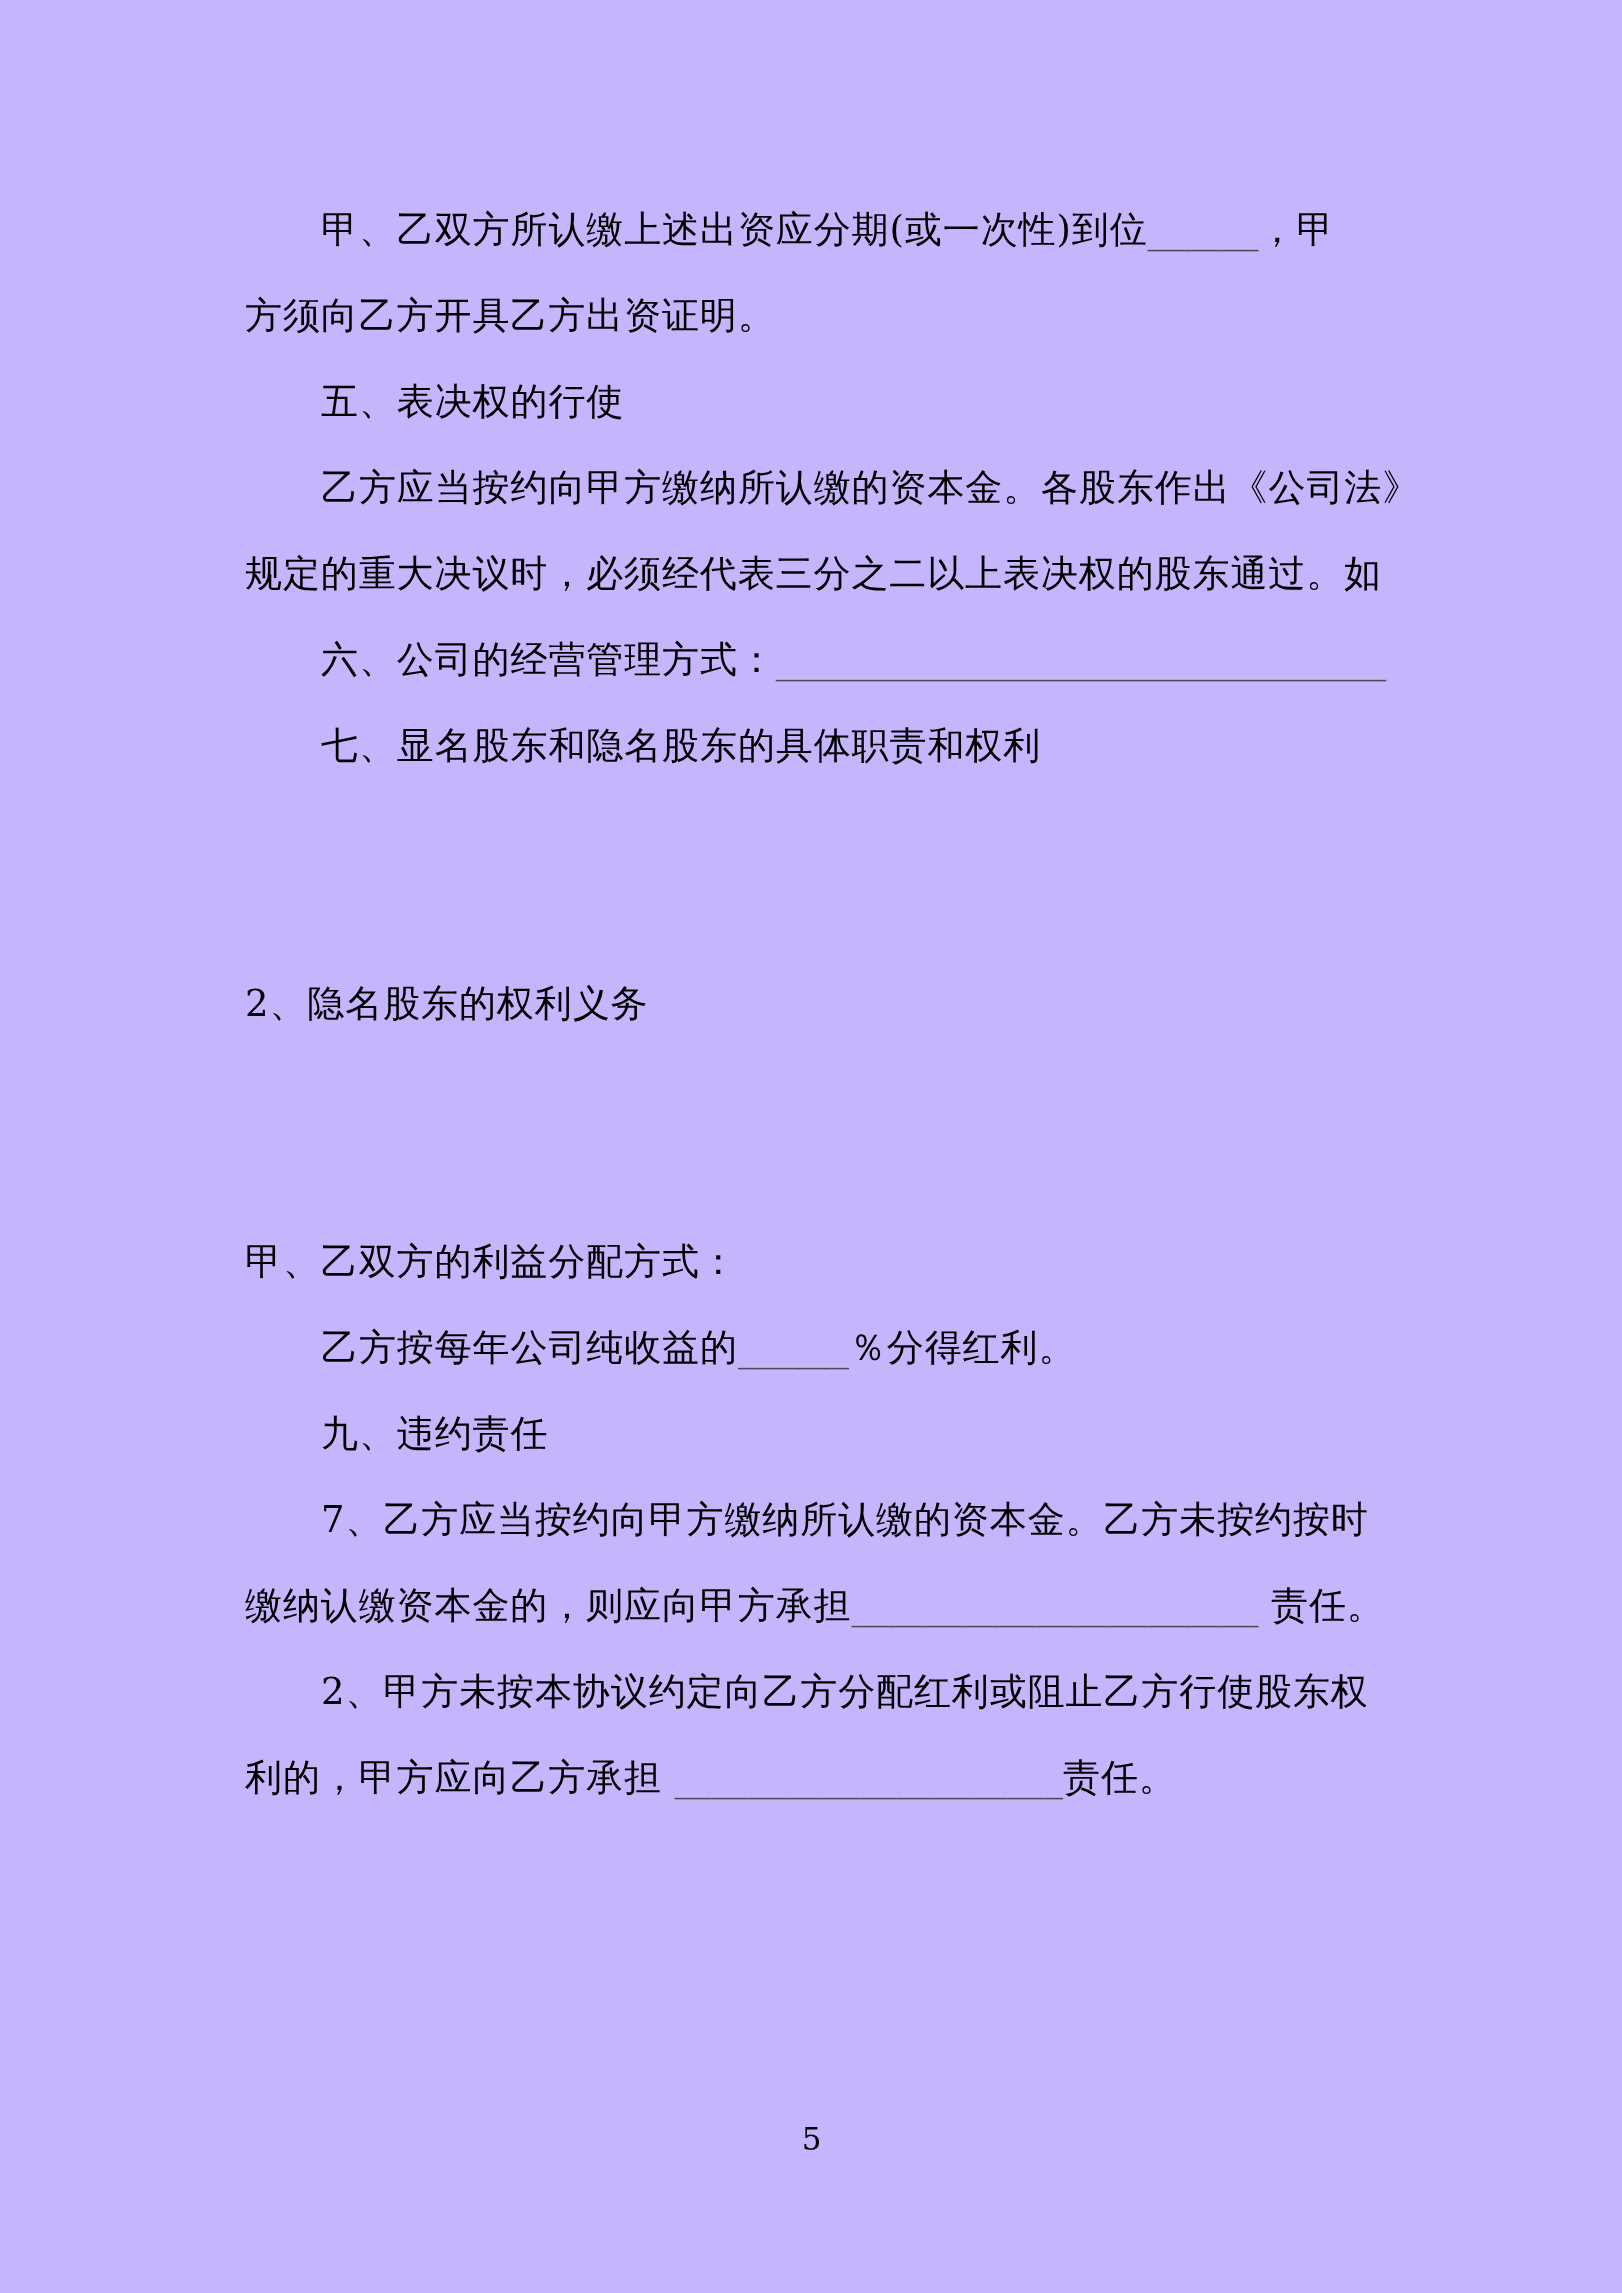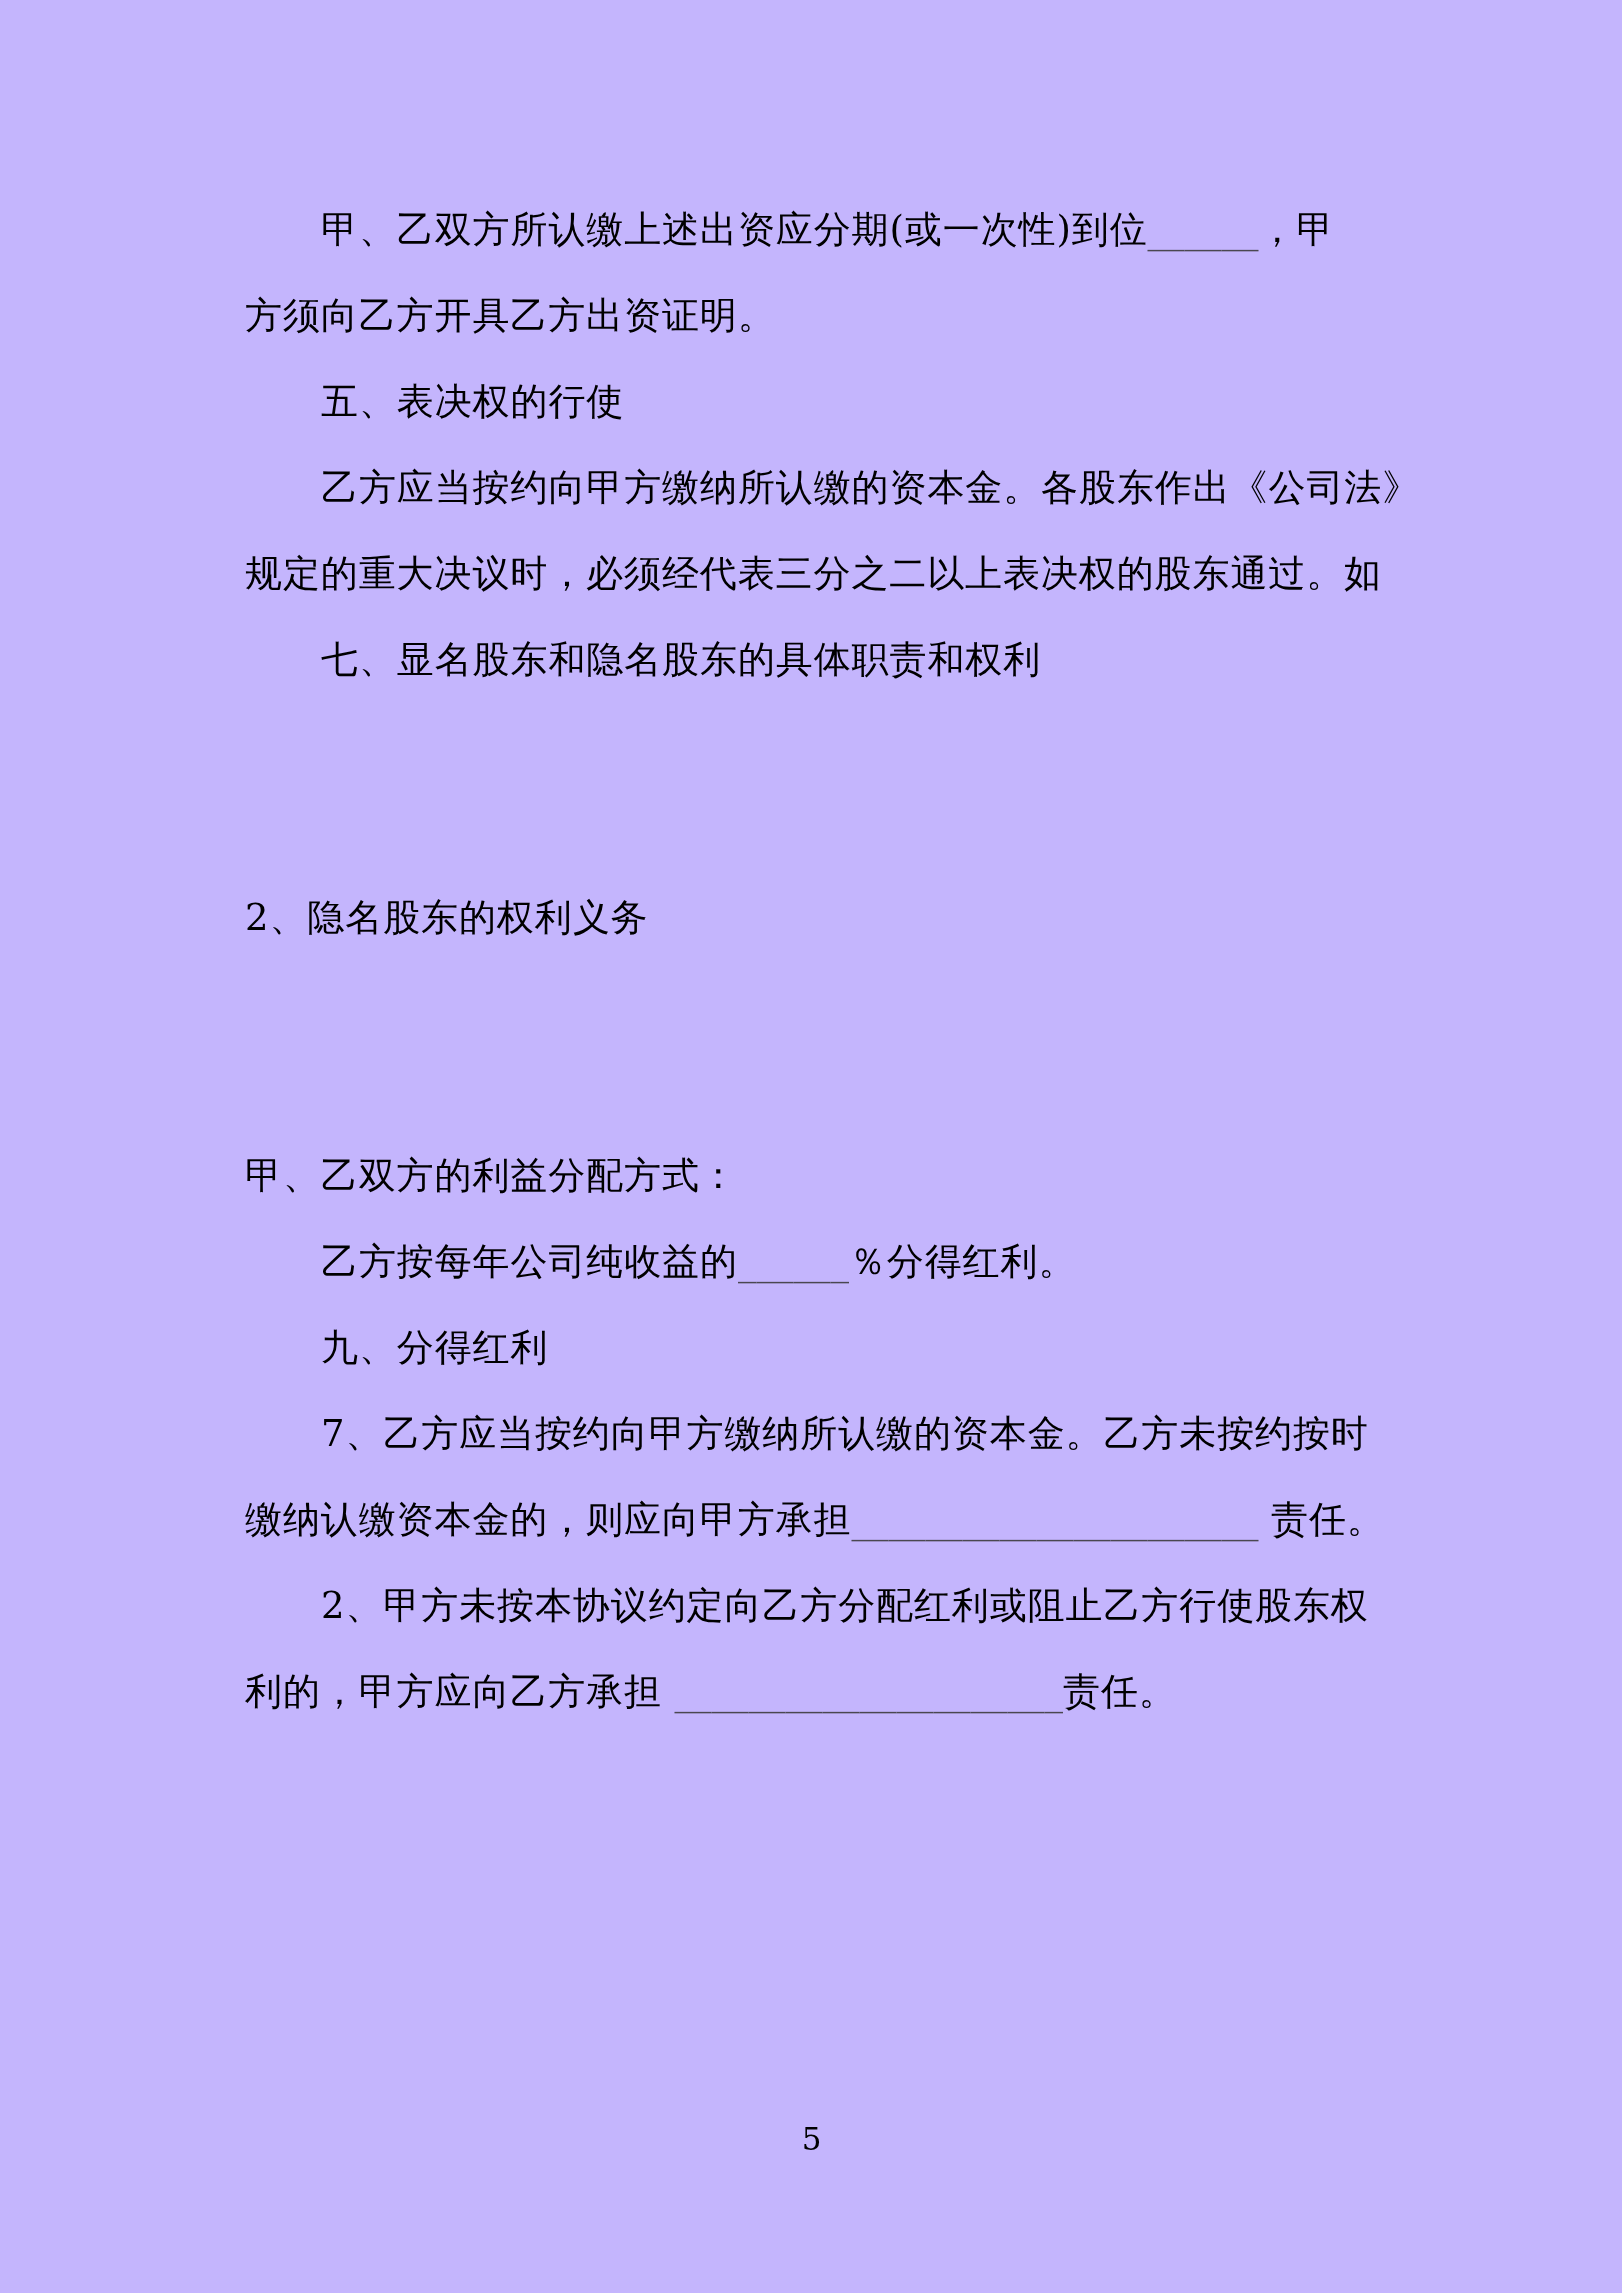--- a/index.html
+++ b/index.html
@@ -51,29 +51,30 @@
 </head>
 <body>
 
 <div class="page">
   <div class="content">
       <div class="line indent">甲、乙双方所认缴上述出资应分期(或一次性)到位<span class="blank">______</span>，甲</div>
       <div class="line">方须向乙方开具乙方出资证明。</div>
       <div class="line indent">五、表决权的行使</div>
       <div class="line indent">乙方应当按约向甲方缴纳所认缴的资本金。各股东作出《公司法》</div>
       <div class="line">规定的重大决议时，必须经代表三分之二以上表决权的股东通过。如</div>
+      <div class="line indent">六、公司的经营管理方式：<span class="blank">_________________________________</span></div>
       <div class="line indent">七、显名股东和隐名股东的具体职责和权利</div>
       <div class="line"></div>
       <div class="line"></div>
       <div class="line">2、隐名股东的权利义务</div>
       <div class="line"></div>
       <div class="line"></div>
       <div class="line">甲、乙双方的利益分配方式：</div>
       <div class="line indent">乙方按每年公司纯收益的<span class="blank">______</span>％分得红利。</div>
-      <div class="line indent">九、分得红利</div>
+      <div class="line indent">九、违约责任</div>
       <div class="line indent">7、乙方应当按约向甲方缴纳所认缴的资本金。乙方未按约按时</div>
       <div class="line">缴纳认缴资本金的，则应向甲方承担<span class="blank">______________________</span> 责任。</div>
       <div class="line indent">2、甲方未按本协议约定向乙方分配红利或阻止乙方行使股东权</div>
       <div class="line">利的，甲方应向乙方承担 <span class="blank">_____________________</span>责任。</div>
     </div>
   <div class="page-number">5</div>
 </div>
 
 
 </body></html>

